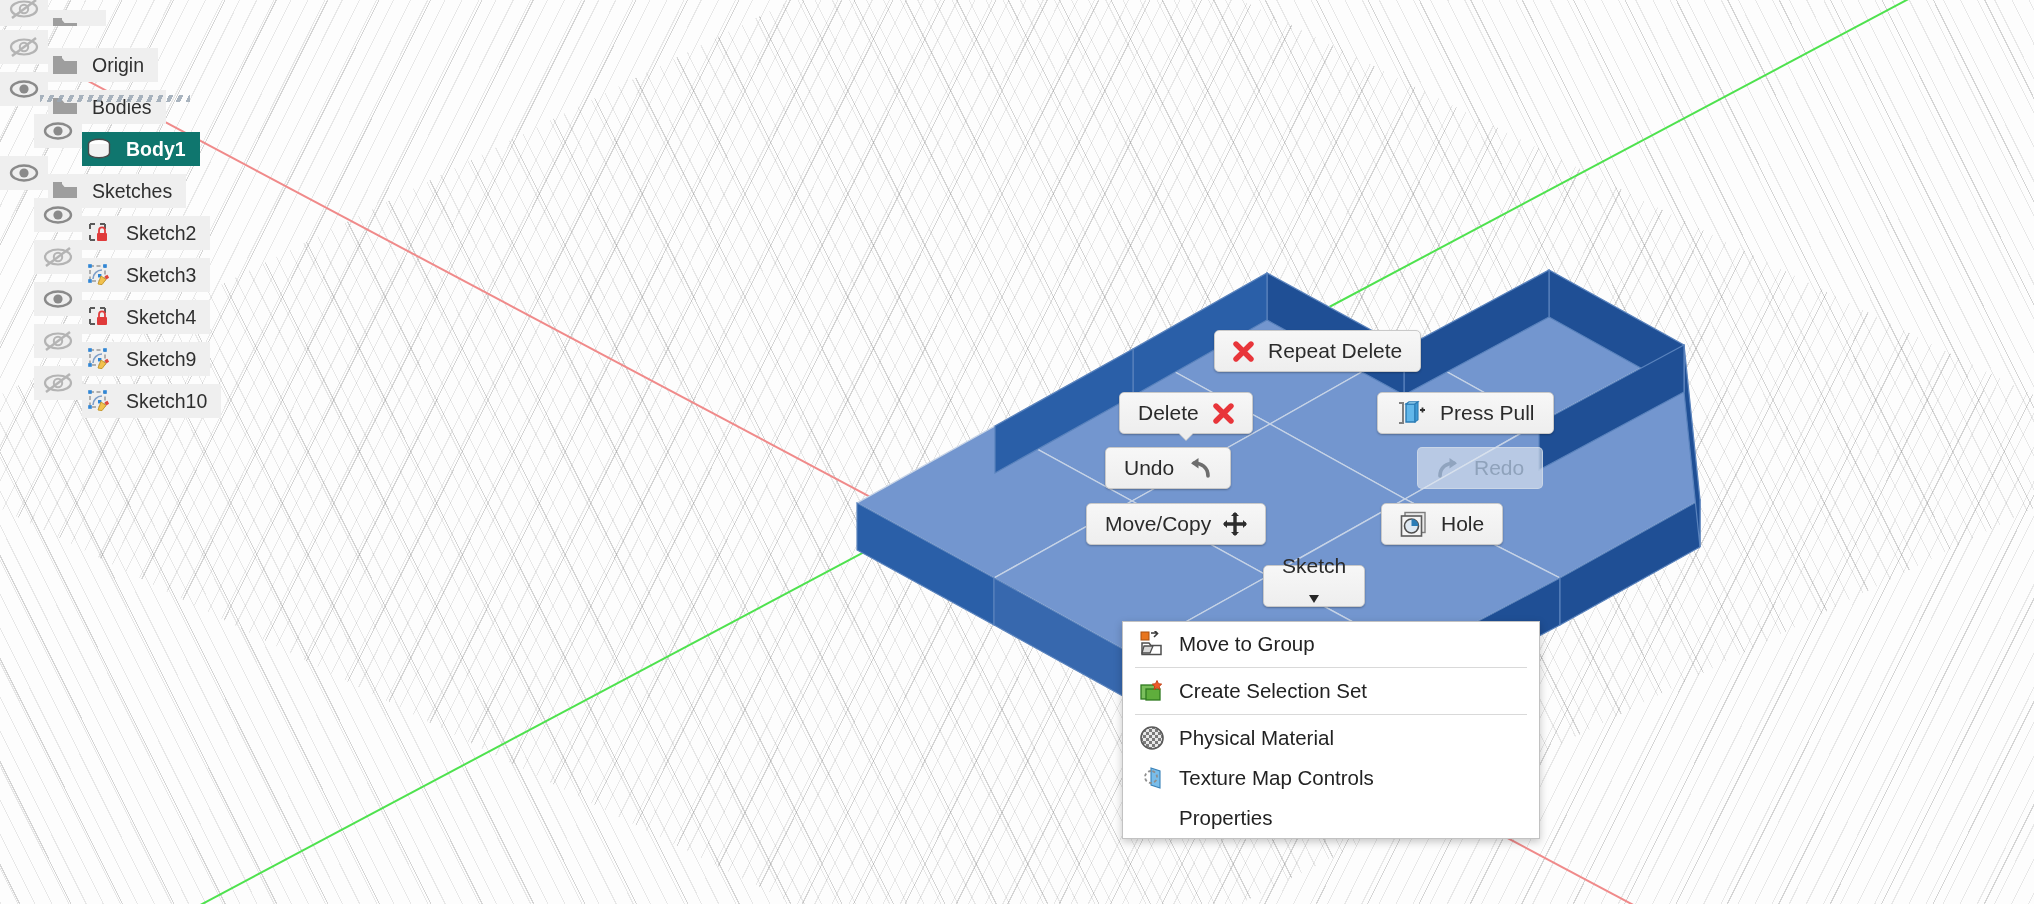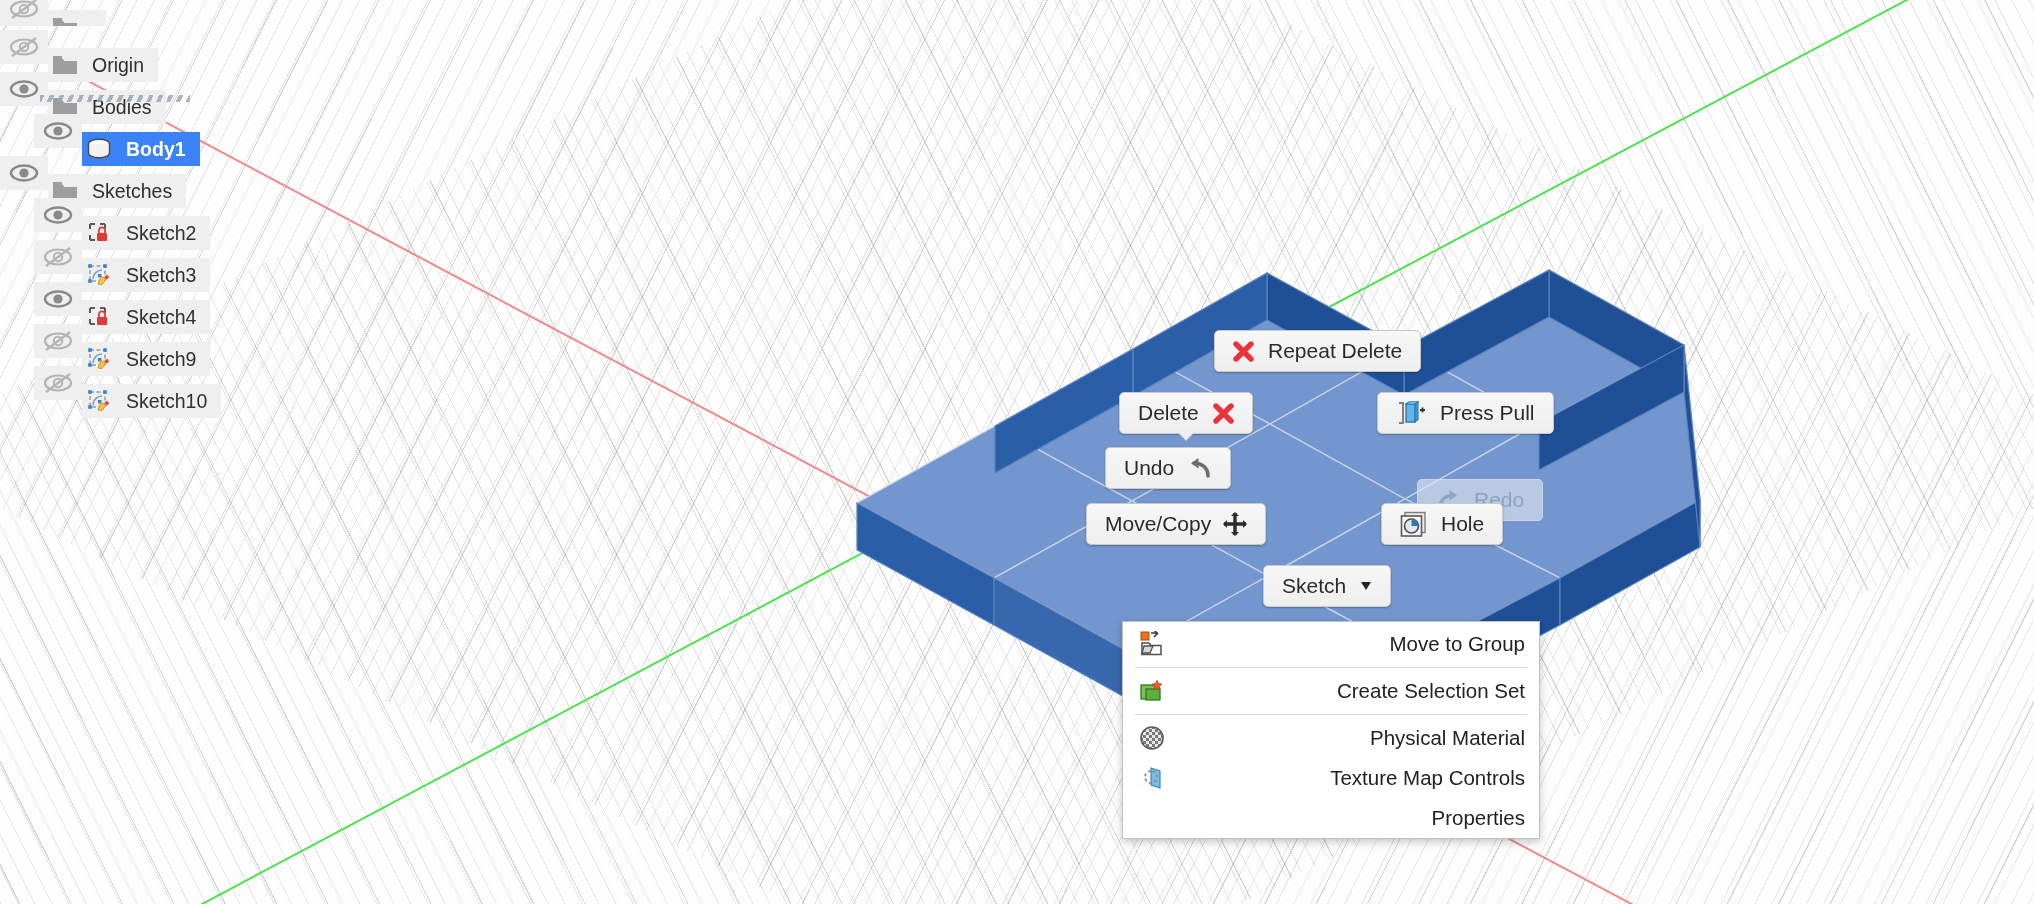--- a/index.html
+++ b/index.html
@@ -66,21 +66,21 @@
     background: #efefef;
   }
   .row-body {
     display: flex; align-items: center; height: 34px;
     background: #efefef; padding-right: 14px; margin-top: 36px;
   }
   .tree-row.indent-1 { padding-left: 0; }
   .tree-row.indent-2 { padding-left: 34px; }
   .node-icon { width: 34px; min-width: 34px; display:flex; align-items:center; justify-content:center; }
   .node-label { color: #2f2f2f; white-space: nowrap; padding-left: 10px; }
-  .tree-row.selected .row-body { background: #3b82f6; }
+  .tree-row.selected .row-body { background: #0f766e; }
   .tree-row.selected .node-label { color: #ffffff; font-weight: bold; }
   .tree-row.cutoff .eye-cell,
   .tree-row.cutoff .row-body { background:#efefef; }
 
   
   .dash-deco {
     position: absolute; left: 40px; top: 27px; width: 150px; height: 7px;
     background: repeating-linear-gradient(115deg, #9aa7b4 0 4px, rgba(0,0,0,0) 4px 9px);
     opacity: .85;
   }
@@ -126,21 +126,21 @@
     padding: 2px 0 0 0;
     font-size: 20.5px;
   }
   .cm-item {
     display: flex; align-items: center;
     height: 40px; padding: 0 14px;
     color: #222;
     white-space: nowrap;
   }
   .cm-item .cm-ico { width: 30px; min-width: 30px; display:flex; align-items:center; justify-content:center; margin-right: 12px; }
-  .cm-item .cm-label { flex: 1; text-align: right; }
+  .cm-item .cm-label { flex: 1; }
   .cm-item .cm-shortcut { color: #7d7d7d; font-size: 19px; padding-left: 16px; }
   .cm-sep { height: 1px; background: #d9d9d9; margin: 3px 12px; }
 </style>
 </head>
 <body>
 
 <div id="stage">
 
   <div id="viewport">
     <div class="gridlayer g3"></div>
@@ -429,21 +429,21 @@
       </div>
       <div class="mm-btn" style="left: 1105px; top: 447px;">
         <span>Undo</span>
         <span class="mm-ico">
           <svg width="24" height="22" viewBox="0 0 24 22" xmlns="http://www.w3.org/2000/svg">
             <path d="M20 19 C20 10 13 6 6 6" fill="none" stroke="#6d6d6d" stroke-width="3.6" stroke-linecap="round"></path>
             <path d="M10.5 1 L3 6.2 L10.5 11.4 Z" fill="#6d6d6d"></path>
           </svg>
         </span>
       </div>
-      <div class="mm-btn disabled" style="left: 1417px; top: 447px; margin-top: 32px;">
+      <div class="mm-btn disabled" style="left: 1417px; top: 447px;">
         <span class="mm-ico">
           <svg width="24" height="22" viewBox="0 0 24 22" xmlns="http://www.w3.org/2000/svg">
             <path d="M4 19 C4 10 11 6 18 6" fill="none" stroke="#90a4bf" stroke-width="3.6" stroke-linecap="round"></path>
             <path d="M13.5 1 L21 6.2 L13.5 11.4 Z" fill="#90a4bf"></path>
           </svg>
         </span>
         <span>Redo</span>
       </div>
       <div class="mm-btn" style="left: 1086px; top: 503px; gap: 12px;">
         <span>Move/Copy</span>
@@ -458,21 +458,21 @@
         <span class="mm-ico">
           <svg width="27" height="27" viewBox="0 0 27 27" xmlns="http://www.w3.org/2000/svg">
             <rect x="5" y="1.5" width="20" height="20" fill="#e9e9e9" stroke="#7d7d7d" stroke-width="1.4"></rect>
             <rect x="1.5" y="5" width="20" height="20" fill="#f5f5f5" stroke="#5c5c5c" stroke-width="1.6"></rect>
             <circle cx="11.5" cy="15" r="7" fill="#dfe9f2" stroke="#4f4f4f" stroke-width="1.6"></circle>
             <path d="M11.5 15 L18.5 15 A7 7 0 0 0 11.5 8 Z" fill="#2b7cb5"></path>
           </svg>
         </span>
         <span>Hole</span>
       </div>
-      <div class="mm-btn" style="left: 1263px; top: 565px;">
+      <div class="mm-btn" style="left: 1263px; top: 565px; flex-direction: column;">
         <span>Sketch</span>
         <span class="mm-ico">
           <svg width="12" height="14" viewBox="0 0 12 14" xmlns="http://www.w3.org/2000/svg">
             <path d="M1 3 L11 3 L6 11 Z" fill="#262626"></path>
           </svg>
         </span>
       </div>
     </div>
 
   <div id="context-menu">

